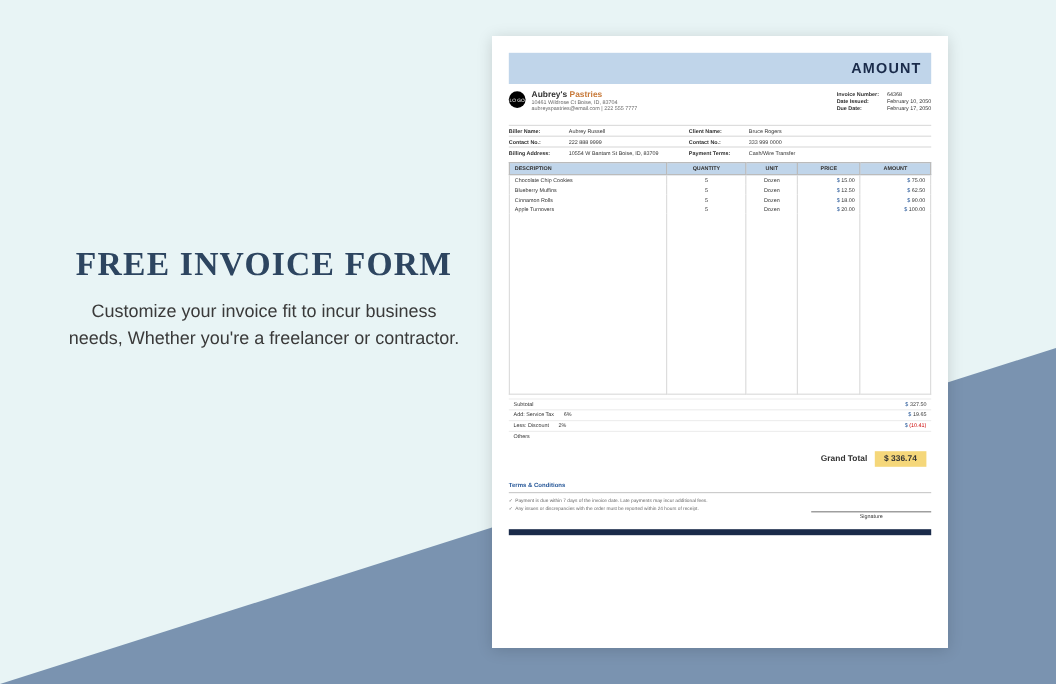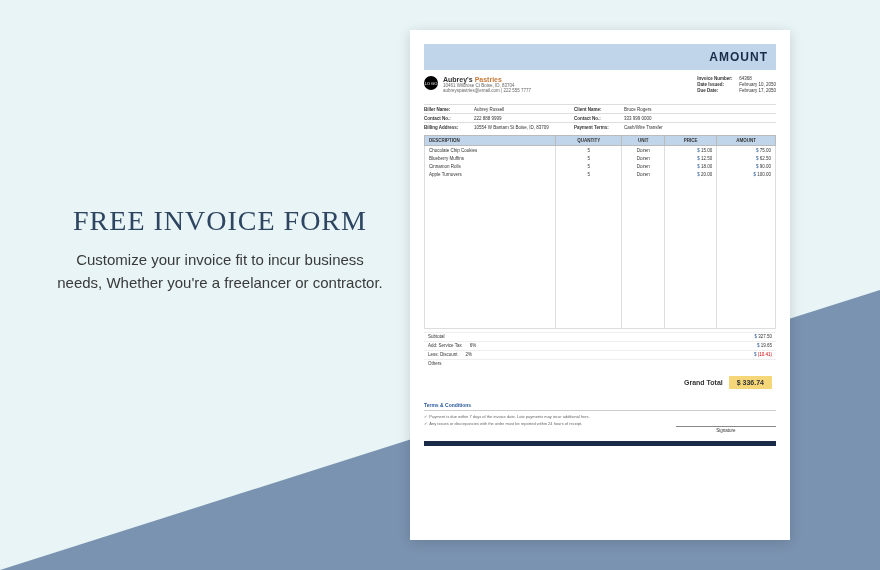--- a/index.html
+++ b/index.html
@@ -1,19 +1,19 @@
 <!DOCTYPE html>
 <html><head>
 <meta charset="utf-8">
 <style>
 * { margin: 0; padding: 0; box-sizing: border-box; }
 body { width: 880px; height: 570px; background: #e8f4f5; font-family: Arial, sans-serif; position: relative; overflow: hidden; }
 .triangle { position: absolute; right: 0; bottom: 0; width: 0; height: 0; border-right: 880px solid #7a93b0; border-top: 280px solid transparent; }
 .left-panel { position: absolute; left: 55px; top: 205px; width: 330px; text-align: center; }
-.title { font-family: Georgia, 'Times New Roman', serif; font-size: 28px; letter-spacing: 1px; color: #2d4560; font-weight: normal; margin-bottom: 12px; }
+.title { font-family: Georgia, 'Times New Roman', serif; font-size: 28px; letter-spacing: 1px; color: #2d4560; font-weight: bold; margin-bottom: 12px; }
 .subtitle { font-size: 15px; color: #3a3a3a; line-height: 1.5; }
 .doc { position: absolute; right: 90px; top: 30px; width: 380px; height: 510px; background: #fff; box-shadow: 0 2px 12px rgba(0,0,0,0.15); padding: 14px; font-size: 5px; color: #333; }
 .header-bar { background: #c0d5ea; padding: 6px 8px; text-align: right; }
 .header-bar span { font-size: 12px; font-weight: bold; color: #1a2b4a; letter-spacing: 1px; }
 .company { display: flex; padding: 6px 0; justify-content: space-between; }
 .company-left { display: flex; gap: 5px; }
 .logo { width: 14px; height: 14px; background: #000; border-radius: 50%; color: #fff; font-size: 4px; display: flex; align-items: center; justify-content: center; flex-shrink: 0; }
 .co-name { font-size: 7px; font-weight: bold; }
 .co-name .n1 { color: #333; }
 .co-name .n2 { color: #c87a3a; }

